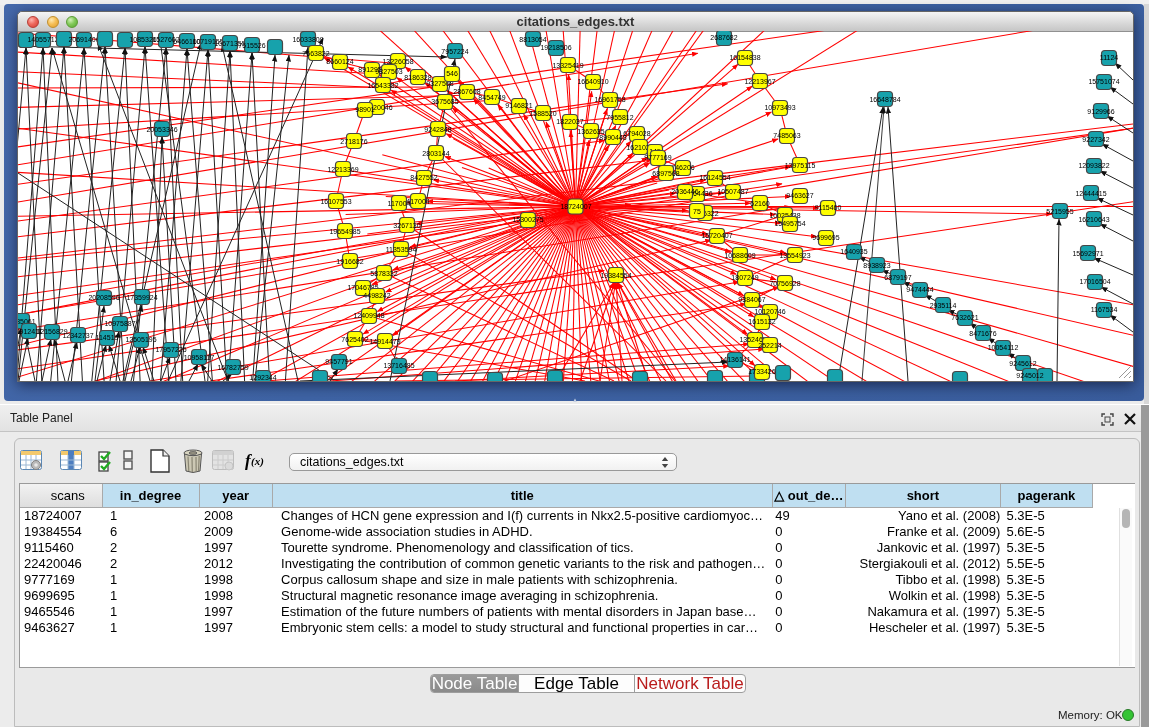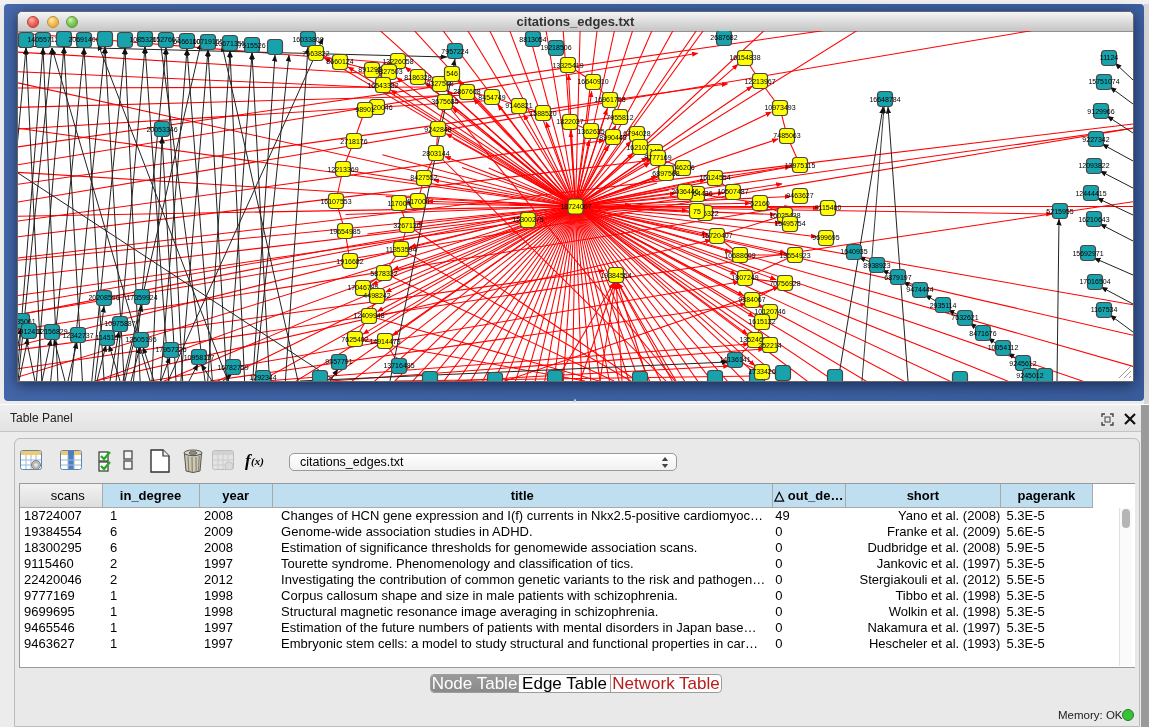--- a/index.html
+++ b/index.html
@@ -776,29 +776,20 @@
         <tr>
           <td class="c1">19384554</td>
           <td class="c2">6</td>
           <td class="c3">2009</td>
           <td class="c4">Genome‑wide association studies in ADHD.</td>
           <td class="c5">0</td>
           <td class="c6">Franke et al. (2009)</td>
           <td class="c7">5.6E‑5</td>
         </tr>
         <tr>
-          <td class="c1">18300295</td>
-          <td class="c2">6</td>
-          <td class="c3">2008</td>
-          <td class="c4">Estimation of significance thresholds for genomewide association scans.</td>
-          <td class="c5">0</td>
-          <td class="c6">Dudbridge et al. (2008)</td>
-          <td class="c7">5.9E‑5</td>
-        </tr>
-        <tr>
           <td class="c1">9115460</td>
           <td class="c2">2</td>
           <td class="c3">1997</td>
           <td class="c4">Tourette syndrome. Phenomenology and classification of tics.</td>
           <td class="c5">0</td>
           <td class="c6">Jankovic et al. (1997)</td>
           <td class="c7">5.3E‑5</td>
         </tr>
         <tr>
           <td class="c1">22420046</td>
@@ -835,35 +826,35 @@
           <td class="c5">0</td>
           <td class="c6">Nakamura et al. (1997)</td>
           <td class="c7">5.3E‑5</td>
         </tr>
         <tr>
           <td class="c1">9463627</td>
           <td class="c2">1</td>
           <td class="c3">1997</td>
           <td class="c4">Embryonic stem cells: a model to study structural and functional properties in car…</td>
           <td class="c5">0</td>
-          <td class="c6">Hescheler et al. (1993)</td>
+          <td class="c6">Hescheler et al. (1997)</td>
           <td class="c7">5.3E‑5</td>
         </tr>
       </tbody>
   </table>
 </div>
 <style>
 .hb{background:#bfdff1;border:1px solid #a9a9a9;border-top:none;border-left:none;height:23px;font-weight:bold;font-size:13px;color:#000}
 td{height:16px;line-height:16px;white-space:nowrap;overflow:hidden;color:#000}
 .c1{padding-left:4px}.c2{padding-left:8px}.c3{padding-left:5px}.c4{padding-left:9px}.c5{padding-left:3px}.c6{text-align:right}.c7{padding-left:6px}
 </style>
 
 <div class="abs" style="left:1119px;top:508px;width:13px;height:158px;background:#fafafa;border-left:1px solid #e0e0e0"></div>
 <div class="abs" style="left:1122px;top:509px;width:8px;height:19px;background:#b5b5b5;border-radius:4px"></div>
 
 <div class="abs" style="left:430px;top:674px;height:19px;display:flex;font-size:17px;border:1px solid #9d9d9d;border-radius:4px;overflow:hidden;background:#fdfdfd">
   <div style="width:88px;text-align:center;line-height:18px;background:linear-gradient(#9a9a9a,#8a8a8a);color:#fff;border-right:1px solid #9d9d9d">Node Table</div>
-  <div style="width:92px;text-align:center;line-height:18px;color:#000;border-right:1px solid #9d9d9d">Edge Table</div>
+  <div style="width:116px;text-align:center;line-height:18px;color:#000;border-right:1px solid #9d9d9d">Edge Table</div>
   <div style="width:110px;text-align:center;line-height:18px;color:#b91c1c">Network Table</div>
 </div>
 
 <div class="abs" style="left:1058px;top:709px;font-size:11.5px;color:#222">Memory: OK</div>
 <div class="abs" style="left:1122px;top:709px;width:12px;height:12px;border-radius:50%;background:#35c435;border:1px solid #2a7a2a"></div>
 <div class="abs" style="left:1141px;top:405px;width:8px;height:322px;background:#9a9a9a"></div>
 </body></html>

